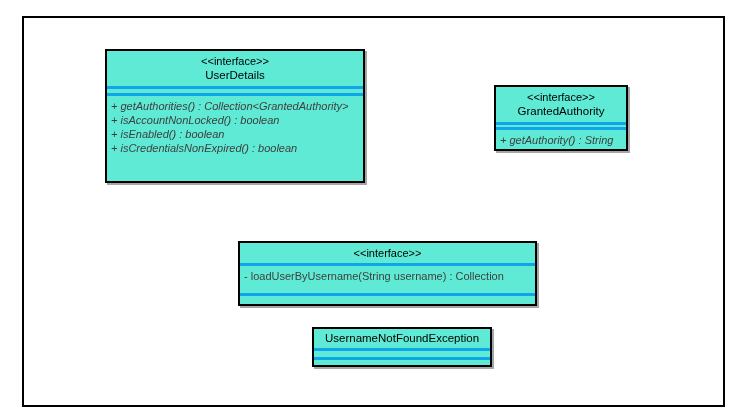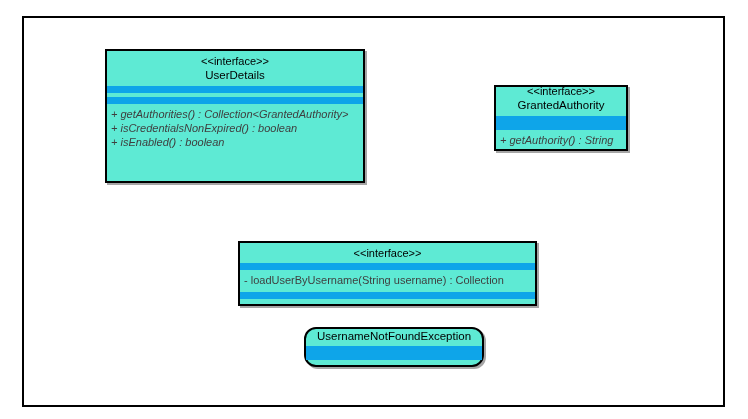--- a/index.html
+++ b/index.html
@@ -31,21 +31,21 @@
     border: 2px solid #000000;
     box-sizing: border-box;
     box-shadow: 2px 2px 0 #a6a6a6;
     display: flex;
     flex-direction: column;
     justify-content: flex-end;
   }
   .box-userdetails      { left: 105px; top: 49px;  width: 260px; height: 134px; }
   .box-grantedauthority { left: 494px; top: 85px;  width: 134px; height: 66px;  }
   .box-userdetailsservice { left: 238px; top: 241px; width: 299px; height: 65px; }
-  .box-usernamenotfound { left: 304px; top: 327px; width: 180px; height: 40px; border-radius: 12px; }
+  .box-usernamenotfound { left: 312px; top: 327px; width: 180px; height: 40px; }
 
   .hdr {
     text-align: center;
     padding-top: 3px;
     padding-bottom: 3px;
   }
   .stereotype {
     font-size: 11px;
     line-height: 14px;
     color: #000000;
@@ -55,21 +55,21 @@
     line-height: 15px;
     font-weight: normal;
     color: #000000;
   }
   .hdr-single {
     text-align: center;
     padding-top: 2px;
     padding-bottom: 2px;
   }
   .compartment {
-    border-top: 7px solid #0ea5e9;
+    border-top: 3px solid #0ea5e9;
   }
   .empty-thin   { height: 4px; }
   .empty-small  { height: 7px; }
   .empty-bottom { flex: 1 1 auto; min-height: 5px; }
   .members {
     padding: 3px 2px 2px 4px;
     flex: 1 1 auto;
   }
   .member-line {
     font-size: 11px;
@@ -86,22 +86,23 @@
   <div class="frame"></div>
 
   <div class="uml-box box-userdetails">
     <div class="hdr">
       <div class="stereotype">&lt;&lt;interface&gt;&gt;</div>
       <div class="cls-name">UserDetails</div>
     </div>
     <div class="compartment empty-thin"></div>
     <div class="compartment members italic">
         <div class="member-line">+ getAuthorities() : Collection&lt;GrantedAuthority&gt;</div>
+        <div class="member-line">+ isAccountNonLocked() : boolean</div>
+        <div class="member-line">+ isEnabled() : boolean</div>
         <div class="member-line">+ isCredentialsNonExpired() : boolean</div>
-        <div class="member-line">+ isEnabled() : boolean</div>
       </div>
   </div>
 
   <div class="uml-box box-grantedauthority">
     <div class="hdr">
       <div class="stereotype">&lt;&lt;interface&gt;&gt;</div>
       <div class="cls-name">GrantedAuthority</div>
     </div>
     <div class="compartment empty-thin"></div>
     <div class="compartment members italic">

